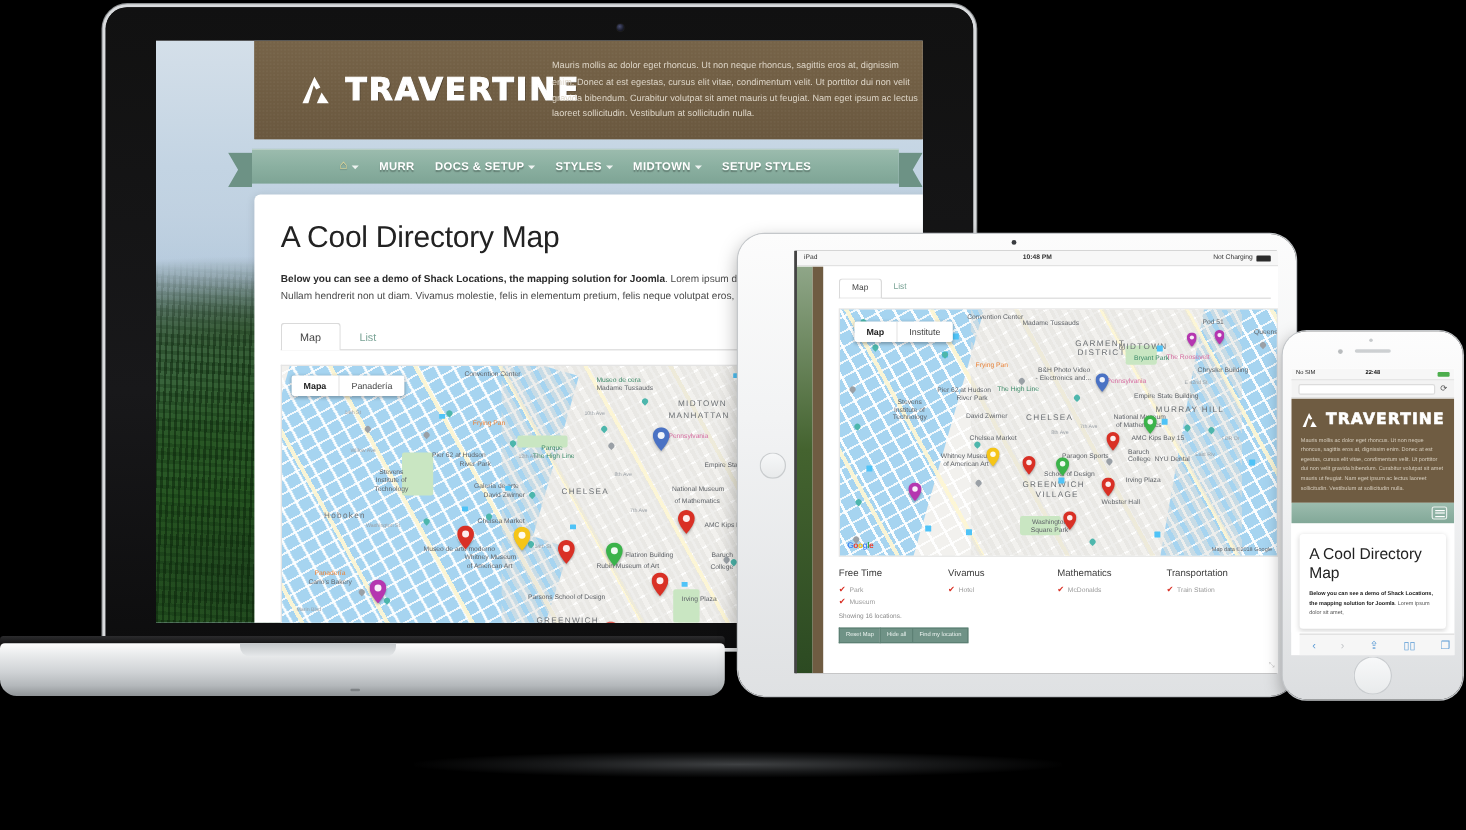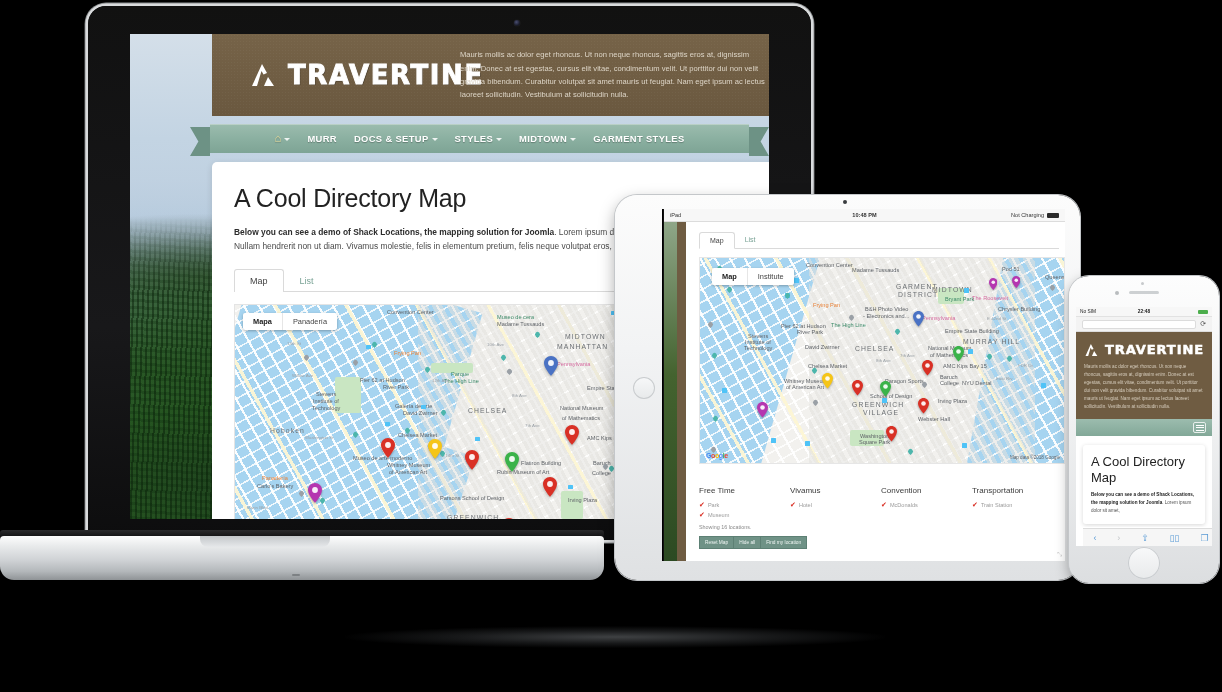--- a/index.html
+++ b/index.html
@@ -305,21 +305,21 @@
     position:relative;
   }
   .t-brown { width:9px; background:#6f5c42; }
   .t-main { flex:1; padding:10px 0 0 13px; position:relative; }
 
   .t-tabs { display:flex; border-bottom:1px solid #dadada; margin-bottom:8px; width:360px;}
   .t-tab { padding:4px 10px; font-size:7px; color:#7aa396; }
   .t-tab.active { color:#444; border:1px solid #dadada; border-bottom:1px solid #fff; border-radius:3px 3px 0 0; margin-bottom:-1px;}
 
   .t-map { position:relative; width:366px; height:207px; overflow:hidden; background:#f2f1ee; border:1px solid #e6e6e6;}
-  .t-legend { margin-top:22px; width:364px; display:flex; }
+  .t-legend { margin-top:9px; width:364px; display:flex; }
   .t-legcol { flex:1; }
   .t-legtitle { font-size:8px; color:#3b3b3b; margin-bottom:6px; }
   .t-legitem { font-size:5.6px; color:#9b9b9b; display:flex; align-items:center; gap:3px; margin-bottom:3px; }
   .check { color:#d93025; font-size:7px; line-height:1; }
   .t-showing { font-size:5.4px; color:#8a8a8a; margin-top:3px; }
   .t-btns { display:flex; margin-top:6px; }
   .t-btn {
     background:#6f9286; color:#eef5f2; font-size:4.8px; padding:3px 5px;
     border:1px solid #5d8074; border-right:none; cursor:pointer; white-space:nowrap;
   }
@@ -440,21 +440,21 @@
                 </div>
                 <div class="nav-item">
                   <span>STYLES</span>
                   <span class="caret"></span>
                 </div>
                 <div class="nav-item">
                   <span>MIDTOWN</span>
                   <span class="caret"></span>
                 </div>
                 <div class="nav-item">
-                  <span>GARMENT STYLES</span>
+                  <span>SETUP STYLES</span>
                 </div>
               </div>
           </div>
 
           <div class="content-card">
             <h1 class="page-title">A Cool Directory Map</h1>
             <p class="intro"><b>Below you can see a demo of Shack Locations, the mapping solution for Joomla</b><span>. Lorem ipsum dolor sit amet, consectetur adipiscing elit. Nullam hendrerit non ut diam. Vivamus molestie, felis in elementum pretium, felis neque volutpat eros, et porttitor tellus dolor vel justo.</span></p>
 
             <div class="tabs" id="site-tabs">
                 <div class="tab active">Map</div>
@@ -790,21 +790,21 @@
                   </div>
                 </div>
                 <div class="t-legcol">
                   <div class="t-legtitle">Vivamus</div>
                   <div class="t-legitem">
                     <span class="check">✔</span>
                     <span>Hotel</span>
                   </div>
                 </div>
                 <div class="t-legcol">
-                  <div class="t-legtitle">Convention</div>
+                  <div class="t-legtitle">Mathematics</div>
                   <div class="t-legitem">
                     <span class="check">✔</span>
                     <span>McDonalds</span>
                   </div>
                 </div>
                 <div class="t-legcol">
                   <div class="t-legtitle">Transportation</div>
                   <div class="t-legitem">
                     <span class="check">✔</span>
                     <span>Train Station</span>

